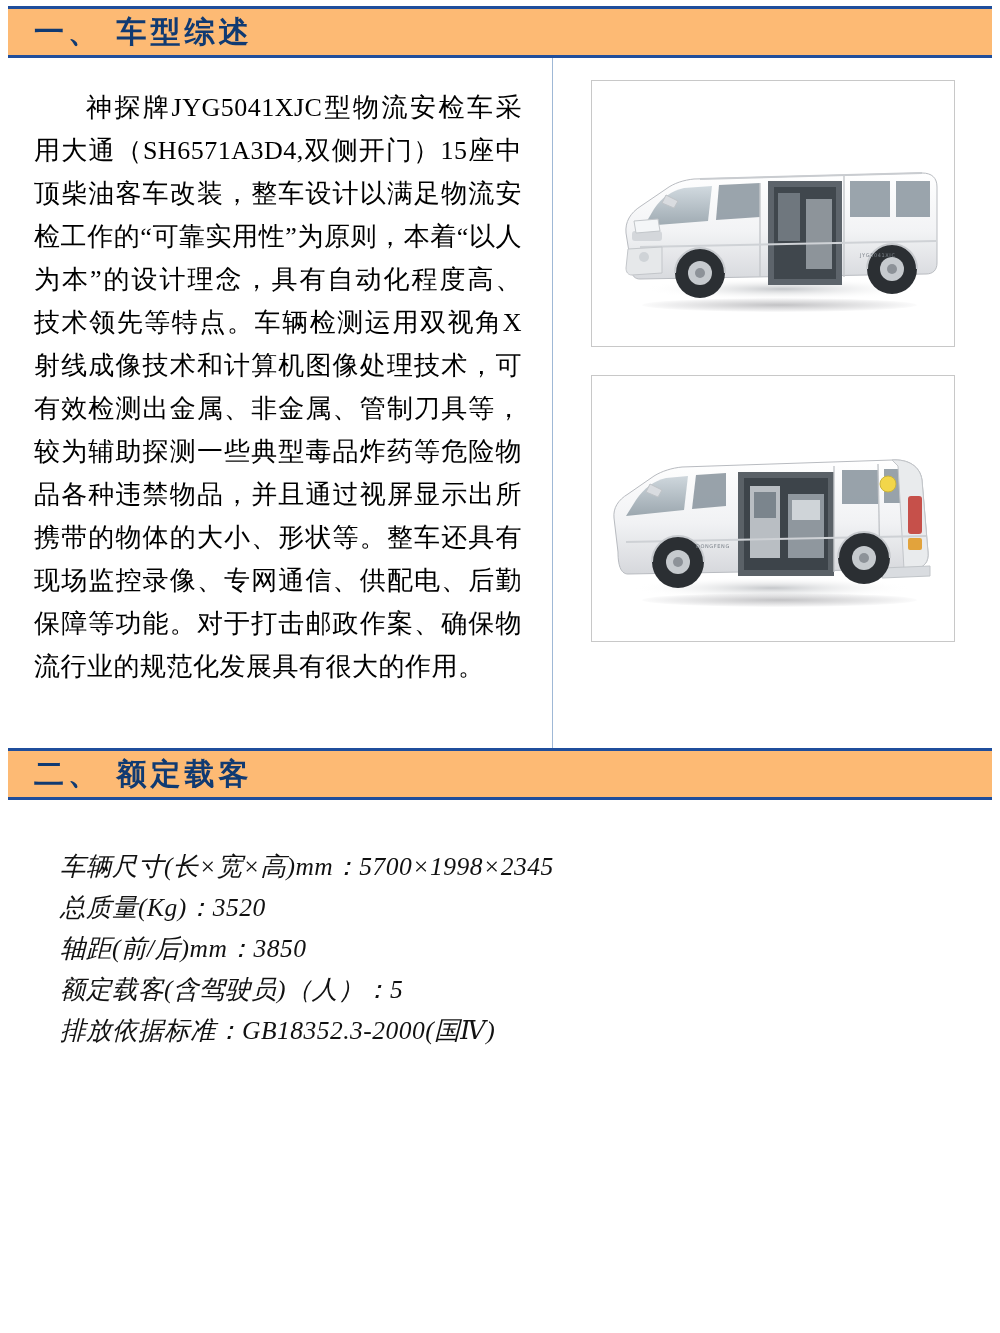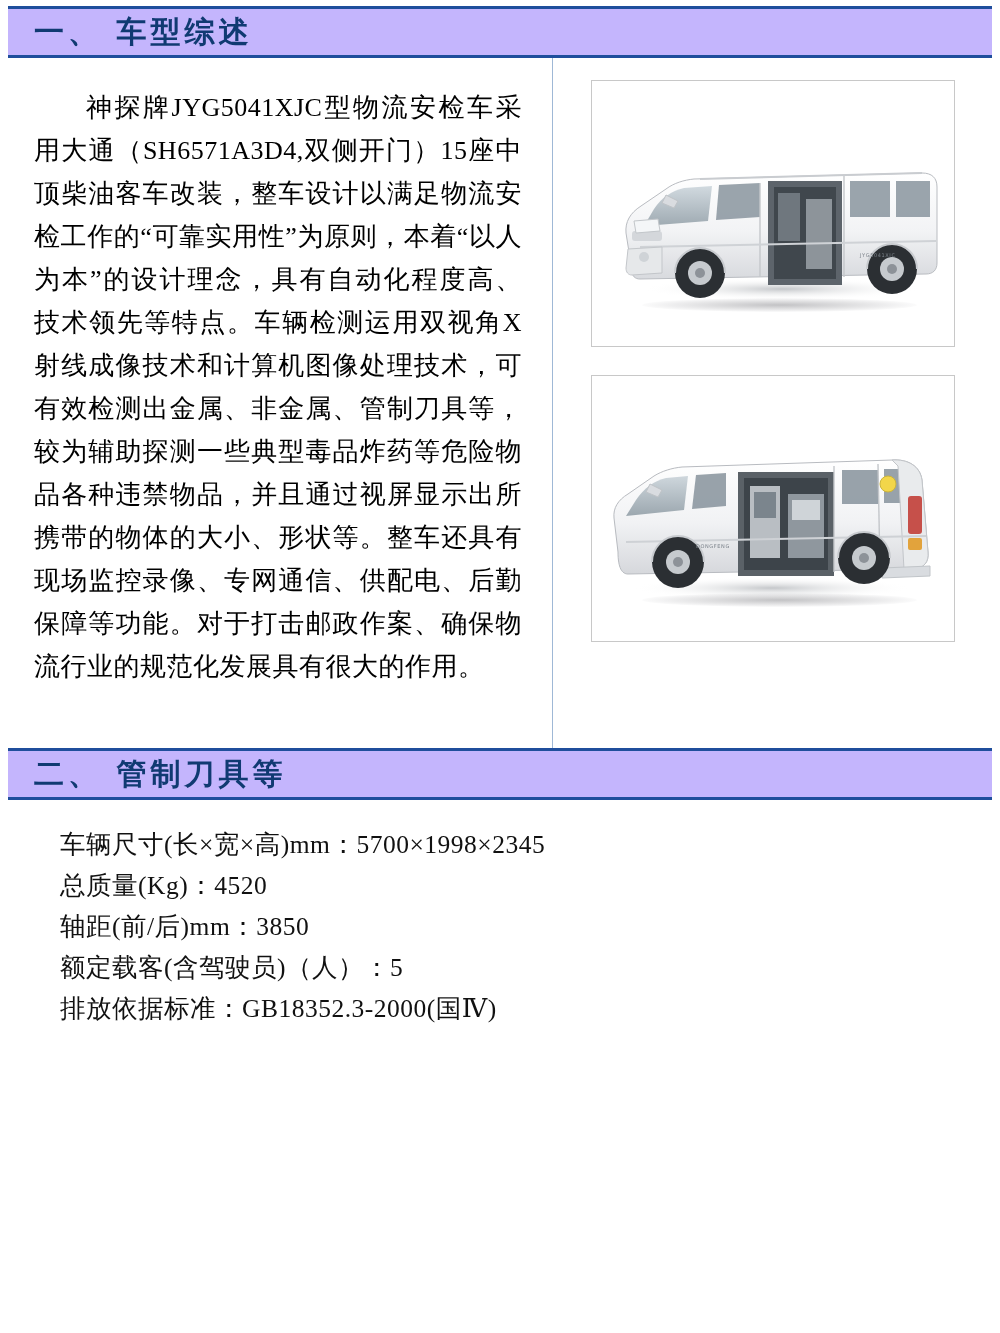--- a/index.html
+++ b/index.html
@@ -18,21 +18,21 @@
   .page {
     width: 1000px;
     height: 1333px;
     box-sizing: border-box;
     padding: 6px 8px 0 8px;
     position: relative;
   }
 
   
   .section-header {
-    background: #c4b5fd;
+    background: #fdba74;
     border-top: 3px solid #1f4e9c;
     border-bottom: 3px solid #1f4e9c;
     height: 52px;
     display: flex;
     align-items: center;
     padding-left: 26px;
     box-sizing: border-box;
   }
   .section-header .title {
     font-family: "DejaVu Sans", "Liberation Sans", sans-serif;
@@ -90,21 +90,22 @@
     height: 14px;
     border-radius: 50%;
     background: radial-gradient(ellipse at center, rgba(120,120,125,0.45) 0%, rgba(160,160,165,0.18) 55%, rgba(255,255,255,0) 75%);
   }
 
   
   .van-svg { position: absolute; inset: 0; }
 
   
   .sec2-body {
-    padding: 12px 0 0 52px;
+    padding: 34px 0 0 52px;
+    font-style: italic;
   }
   .spec-line {
     font-family: "Liberation Serif", "DejaVu Serif", serif;
     font-size: 25.5px;
     line-height: 41px;
     color: #111;
     letter-spacing: 0.5px;
     white-space: nowrap;
   }
   .spacer-12 { height: 12px; }
@@ -255,25 +256,25 @@
 
           <text x="104" y="172" font-family="DejaVu Sans, sans-serif" font-size="5" fill="#7b828a" letter-spacing="0.6">DONGFENG</text>
         </svg>
         <div class="shadow"></div>
       </div>
 
     </div>
   </div>
 
   <div class="section-header">
-    <span class="title">二、 管制刀具等</span>
+    <span class="title">二、 额定载客</span>
   </div>
 
   <div class="sec2-body">
     <div class="spacer-12"></div>
     <div class="spec-line">车辆尺寸(长×宽×高)mm：5700×1998×2345</div>
-    <div class="spec-line">总质量(Kg)：4520</div>
+    <div class="spec-line">总质量(Kg)：3520</div>
     <div class="spec-line">轴距(前/后)mm：3850</div>
     <div class="spec-line">额定载客(含驾驶员)（人）：5</div>
     <div class="spec-line">排放依据标准：GB18352.3-2000(国Ⅳ)</div>
   </div>
 
 </div>
 
 </body></html>

